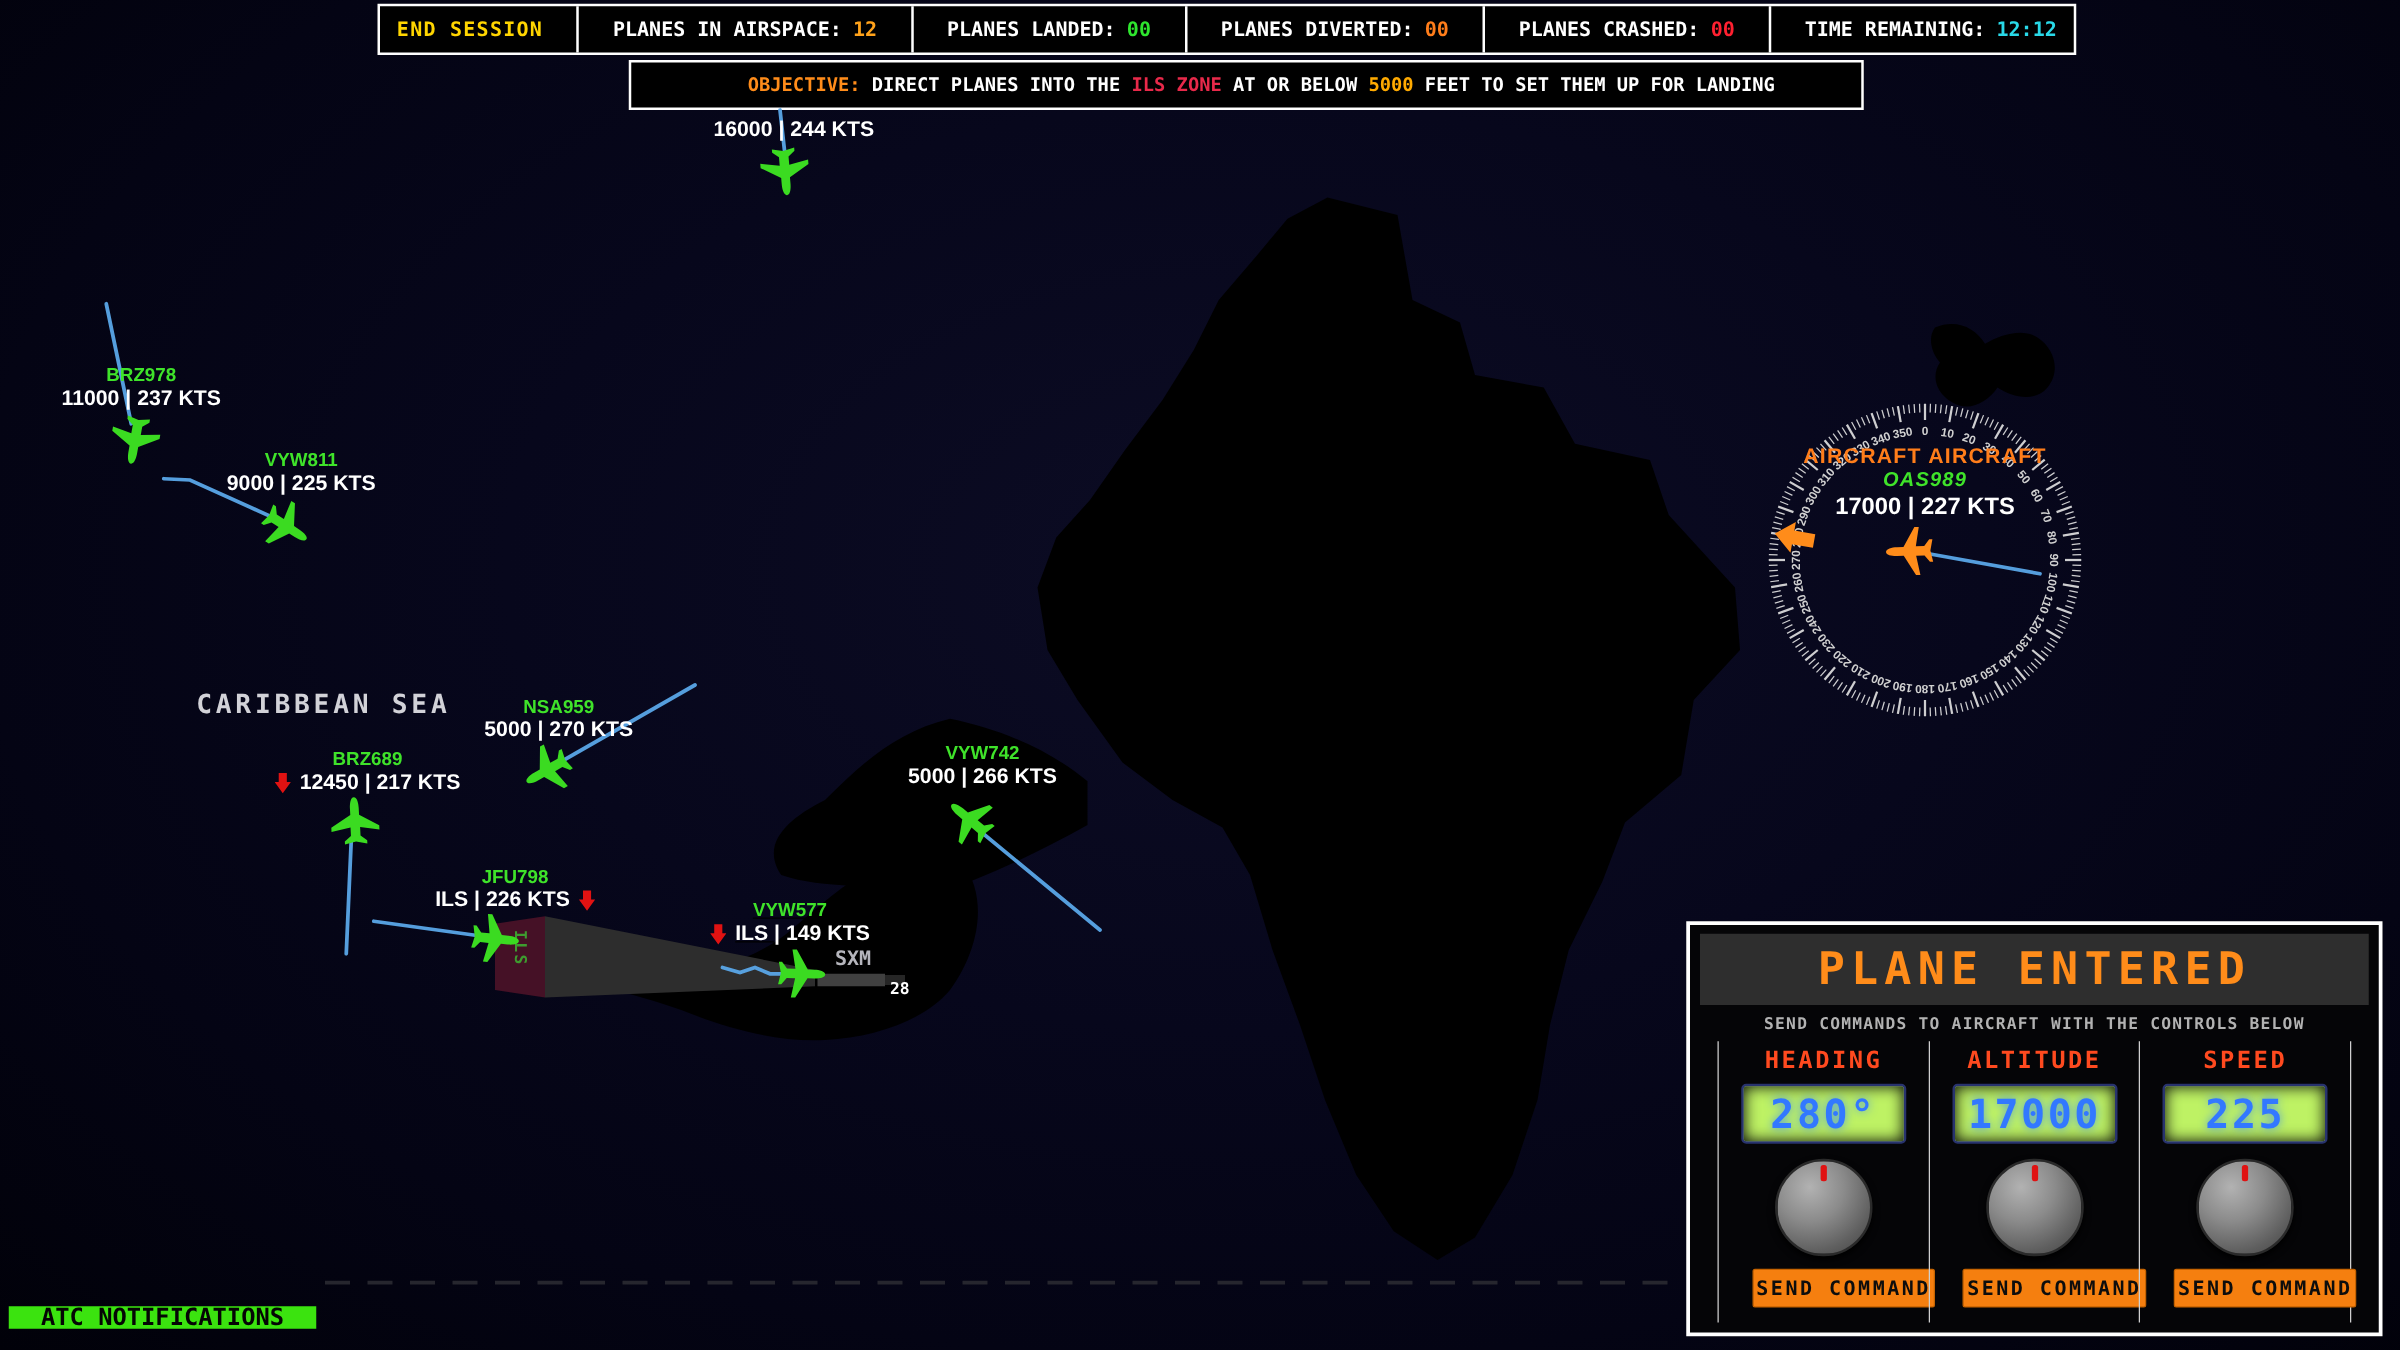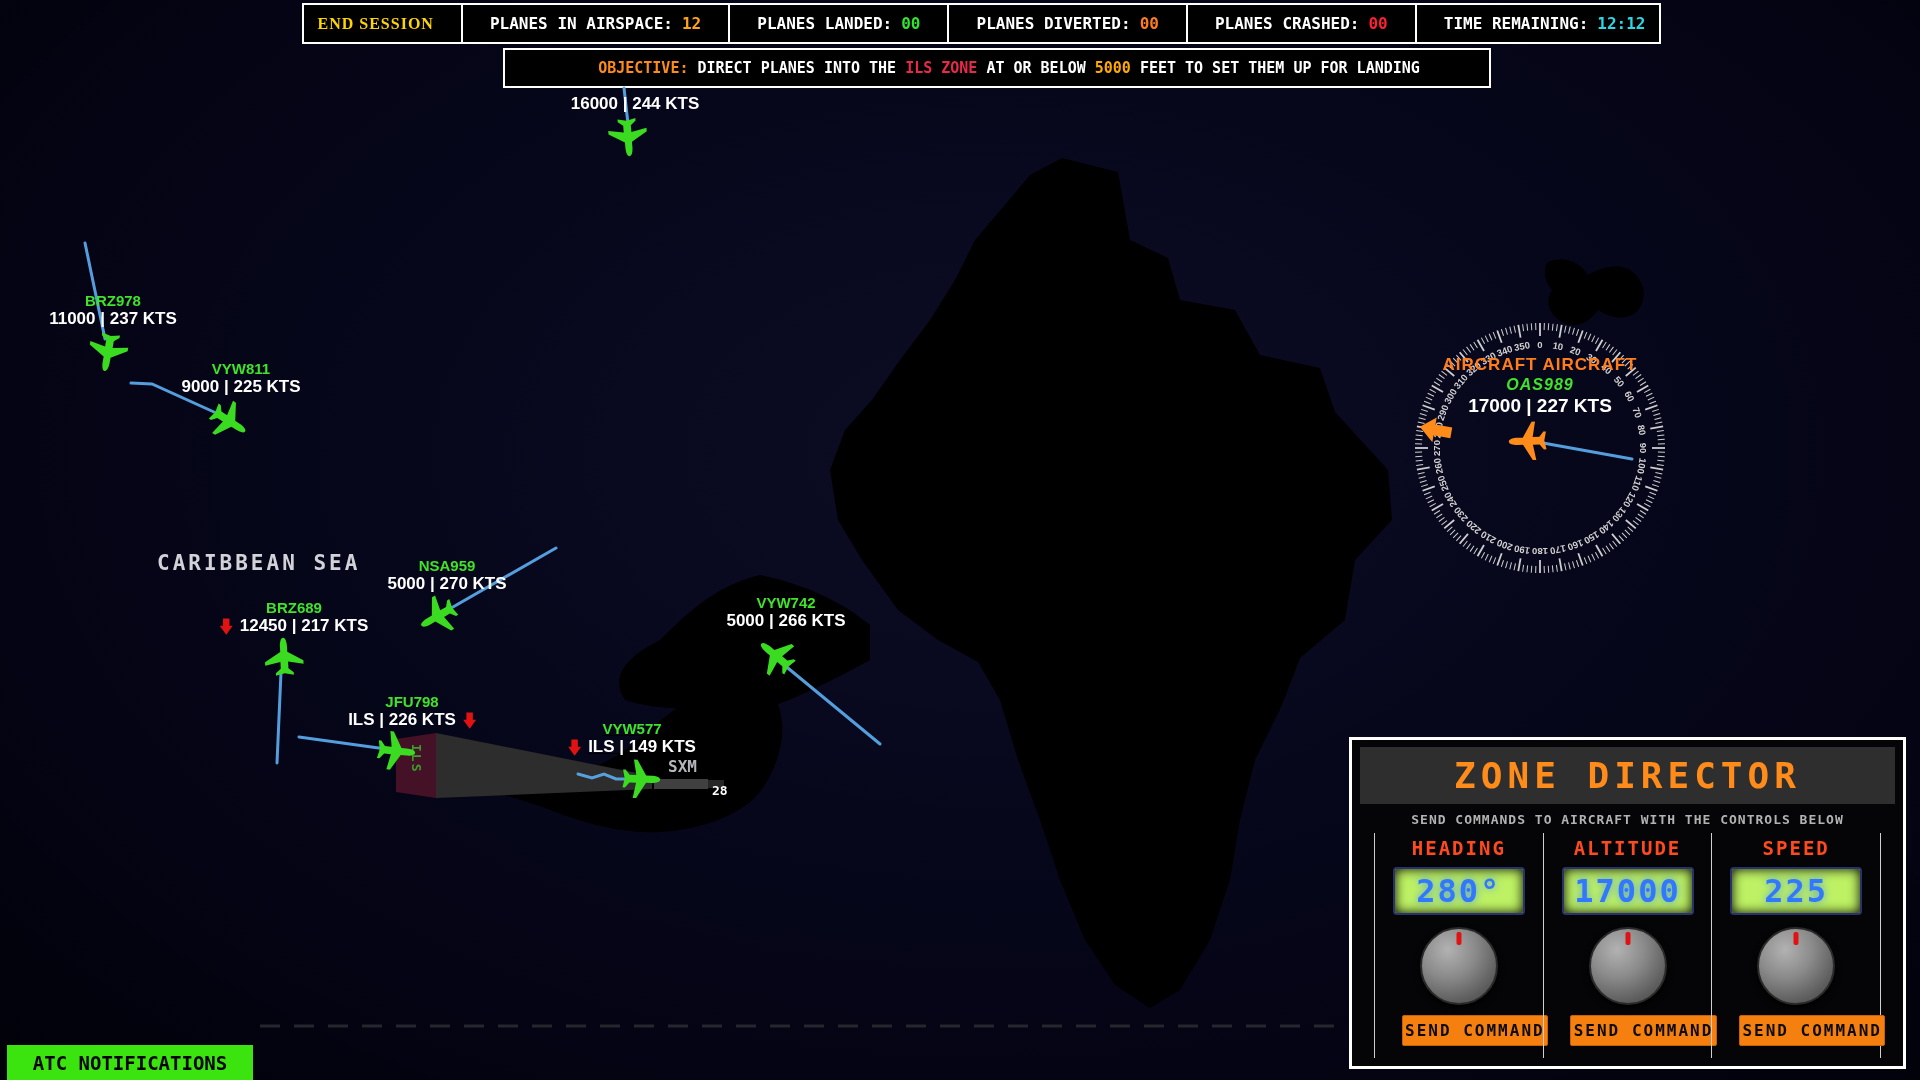--- a/index.html
+++ b/index.html
@@ -6,21 +6,21 @@
   .screen{position:relative;width:1920px;height:1080px;overflow:hidden;
     background:radial-gradient(ellipse at 52% 42%, #0c0c24 0%, #07071c 42%, #040414 72%, #010109 100%);
     font-family:"Liberation Sans",sans-serif;}
 
   
   .topbar{position:absolute;left:302px;top:3px;width:1359px;height:41px;background:#000;
     border:2px solid #fff;box-sizing:border-box;display:flex;align-items:center;
     justify-content:space-around;font:700 16px "DejaVu Sans Mono",monospace;color:#fff;}
   .topbar .seg{display:flex;align-items:center;gap:9px;white-space:nowrap;}
   .vdiv{width:2px;align-self:stretch;background:#fff;}
-  .end-session{color:#ffd500;letter-spacing:1px;cursor:pointer;font-family:Liberation Serif, serif;}
+  .end-session{color:#ffd500;letter-spacing:1px;cursor:pointer;}
 
   
   .objbar{position:absolute;left:503px;top:48px;width:988px;height:40px;background:#000;
     border:2px solid #fff;box-sizing:border-box;display:flex;align-items:center;justify-content:center;
     gap:9px;font:700 15px "DejaVu Sans Mono",monospace;color:#fff;white-space:nowrap;}
   .obj-label{color:#ff8c1a;margin-left:24px;}
   .obj-ils{color:#e8294a;}
   .obj-alt{color:#ffaa00;}
 
   
@@ -54,21 +54,21 @@
     box-shadow:inset 0 0 12px #000;display:flex;align-items:center;justify-content:center;
     font:700 32px "DejaVu Sans Mono",monospace;color:#3278ff;text-shadow:0 0 8px rgba(50,125,255,.75);letter-spacing:2px;}
   .knob{position:relative;width:74px;height:74px;border-radius:50%;margin:12px 0 10px 0;cursor:pointer;
     background:radial-gradient(circle at 35% 28%, #b2b2b2 0%, #8b8b8b 38%, #5f5f5f 72%, #404040 100%);
     border:2px solid #2a2a2a;box-shadow:0 3px 6px #000;}
   .knob-tick{position:absolute;top:3px;left:50%;width:5px;height:13px;background:#e01212;border-radius:2px;transform:translateX(-50%);}
   .send-btn{width:86%;padding:5px 0;background:#f57f0f;border:1px solid #c56300;border-radius:2px;
     font:700 16px "DejaVu Sans Mono",monospace;color:#0d0d0d;letter-spacing:2px;text-align:center;cursor:pointer;margin-left:32px;}
 
   
-  .notif-title{position:absolute;left:7px;top:1045px;width:246px;height:35px;background:#3be30f;
+  .notif-title{position:absolute;left:7px;top:1045px;width:246px;height:18px;background:#3be30f;
     display:flex;align-items:center;justify-content:center;font:700 19px "DejaVu Sans Mono",monospace;color:#050505;z-index:6;}
   .notif-bar{position:absolute;left:255px;top:1042px;width:1038px;height:38px;background:#000;
     border:2px solid #fff;box-sizing:border-box;display:flex;align-items:center;justify-content:center;
     font:700 16px "DejaVu Sans Mono",monospace;color:#2ee62e;z-index:6;}
 
   .map-svg{position:absolute;left:0;top:0;z-index:2;}
   .svg-mono{font-family:"DejaVu Sans Mono",monospace;}
 </style>
 </head>
 <body>
@@ -447,21 +447,21 @@
           <span>5000 | 266 KTS</span>
         </div>
       </div>
     </div>
 
   <div class="compass-text ct-title" style="left:1540px;top:355px;">AIRCRAFT AIRCRAFT</div>
   <div class="compass-text ct-cs" style="left:1540px;top:376px;font-style:italic;">OAS989</div>
   <div class="compass-text ct-info" style="left:1540px;top:395px;">17000 | 227 KTS</div>
 
   <div class="director">
-    <div class="dir-header">ZONE DIRECTOR</div>
+    <div class="dir-header">PLANE ENTERED</div>
     <div class="dir-sub">SEND COMMANDS TO AIRCRAFT WITH THE CONTROLS BELOW</div>
     <div class="dir-cols">
       <div class="dir-col">
         <div class="dir-label">HEADING</div>
         <div class="dir-display">280°</div>
         <div class="knob">
             <div class="knob-tick"></div>
           </div>
         <div class="send-btn">SEND COMMAND</div>
       </div>

